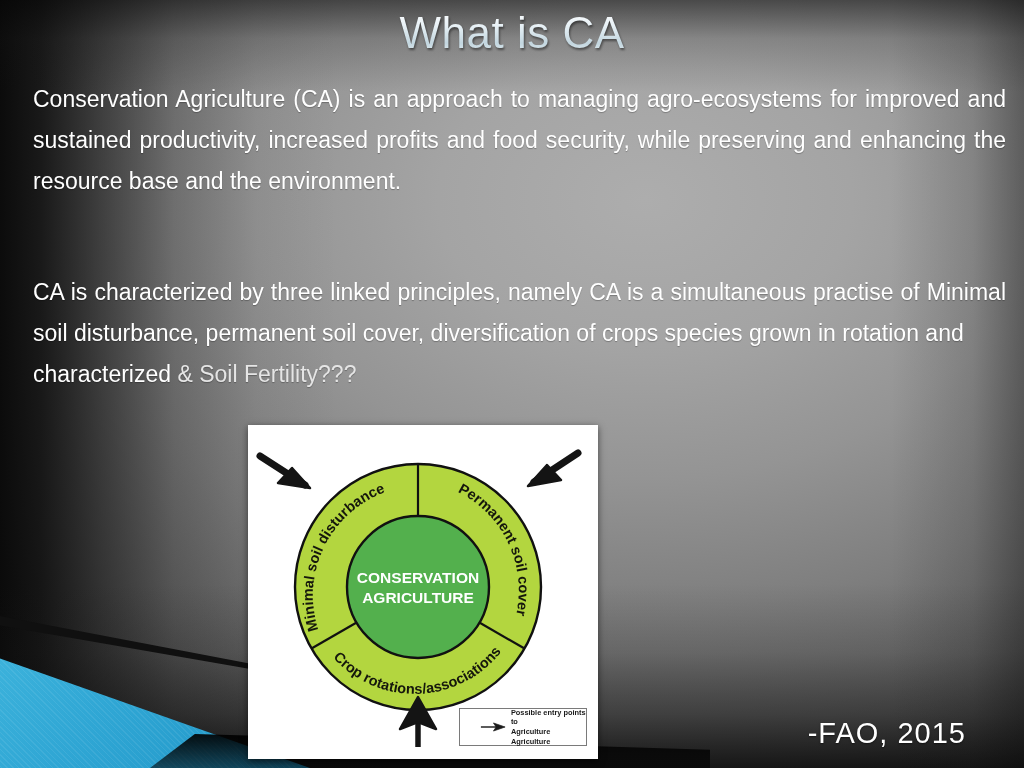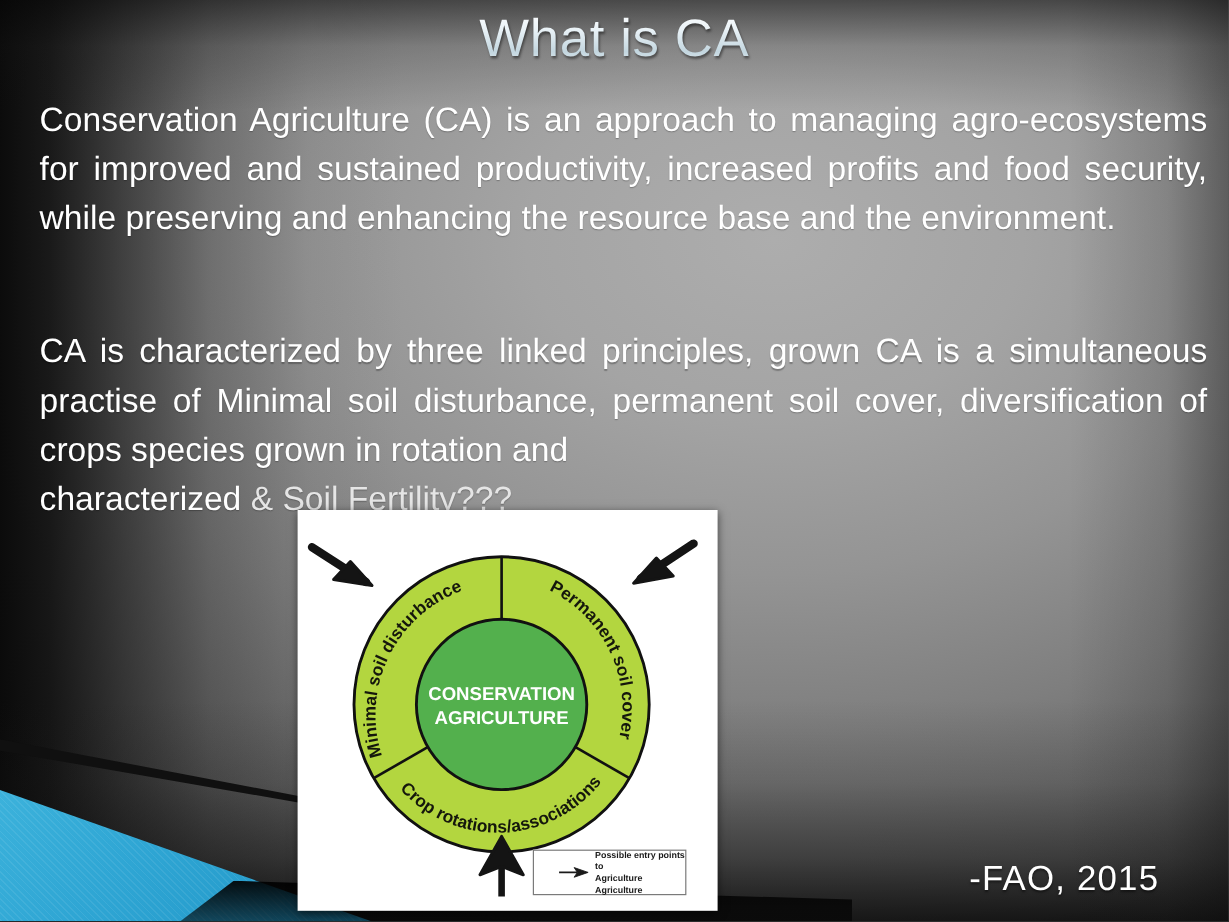--- a/index.html
+++ b/index.html
@@ -123,21 +123,21 @@
     -webkit-text-fill-color: transparent;
     filter: drop-shadow(1px 2px 1px rgba(0,0,0,0.45));
   }
 
   
   .body-text {
     position: absolute;
     left: 33px;
     width: 973px;
     color: #ffffff;
-    font-size: 28px;
+    font-size: 23px;
     line-height: 41px;
     text-align: justify;
     text-shadow: 0 1px 1px rgba(0,0,0,0.28);
   }
   #para1 { top: 79px; }
   #para2 { top: 272px; }
   .body-text .lastline { text-align: left; }
   .highlight-red { color: #e5e5e5; }
 
   
@@ -159,21 +159,21 @@
     width: 350px;
     height: 334px;
     background: #ffffff;
     box-shadow: 0 2px 7px rgba(0,0,0,0.55);
     overflow: hidden;
   }
   .picture-panel svg { display: block; }
 
   .legend-box {
     position: absolute;
-    left: 196px;
+    left: 211px;
     top: 283px;
     width: 128px;
     height: 38px;
     border: 1px solid #7a7a7a;
     background: #fff;
     display: flex;
     align-items: center;
     padding-left: 20px;
     box-sizing: border-box;
   }
@@ -204,21 +204,21 @@
   <div class="title">What is CA</div>
 
   <div class="body-text" id="para1">
     <span>Conservation Agriculture (CA) is an approach to managing</span>
     <span>agro-ecosystems for improved and sustained productivity,</span>
     <span>increased profits and food security, while preserving and</span>
     <span>enhancing the resource base and the environment.</span>
   </div>
 
   <div class="body-text" id="para2">
-    <span>CA is characterized by three linked principles, grown CA is a</span>
+    <span>CA is characterized by three linked principles, namely CA is a</span>
     <span>simultaneous practise of Minimal soil disturbance, permanent</span>
     <span>soil cover, diversification of crops species grown in rotation and</span>
     <div class="lastline"><span>characterized </span><span class="highlight-red">&amp; Soil Fertility???</span></div>
   </div>
 
   <div class="picture-panel">
     <svg width="350" height="334" viewBox="0 0 350 334" xmlns="http://www.w3.org/2000/svg">
       <defs>
 
         <path id="arcMinimal" d="M 73,212 A 110,110 0 0 1 152,63" fill="none"></path>

